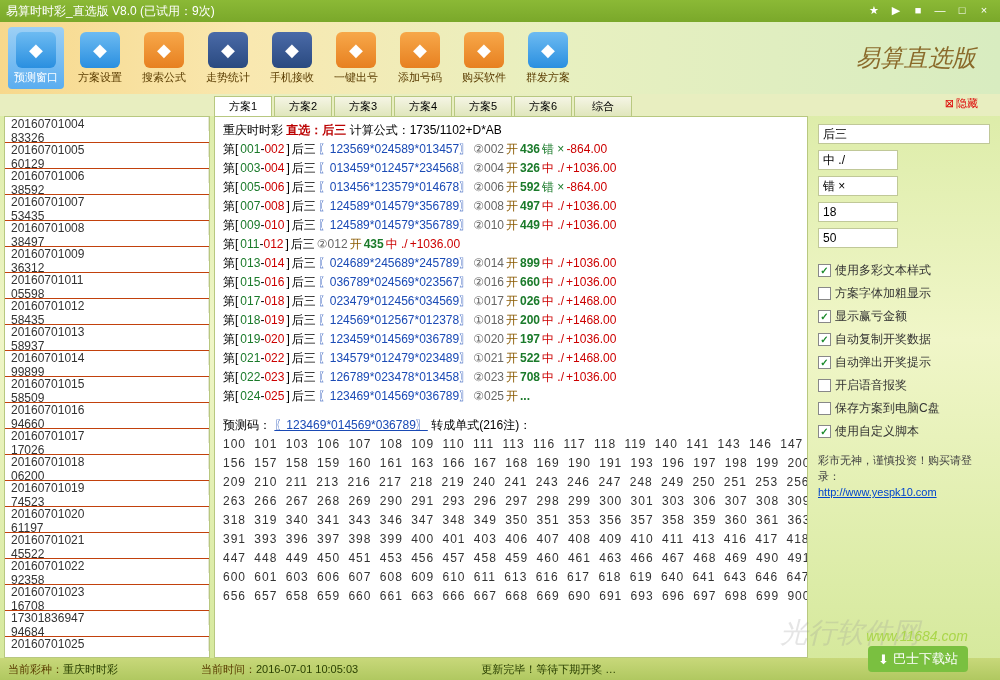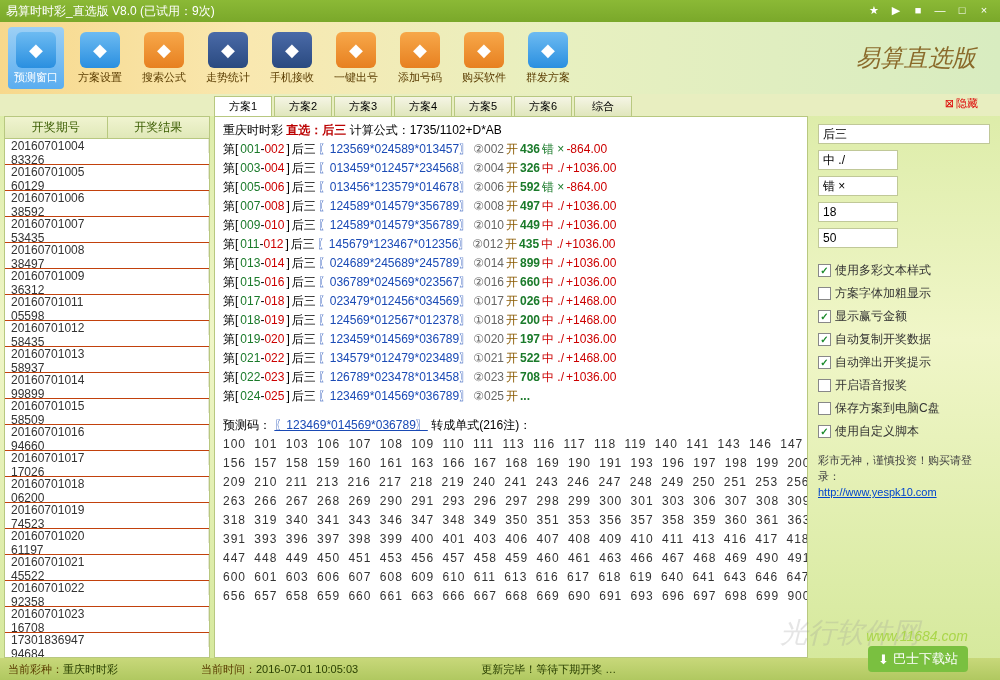--- a/index.html
+++ b/index.html
@@ -134,24 +134,20 @@
     <div class="tab">综合</div>
     <div class="hide-btn">
     <span style="color:#d00">⊠</span>
     <span>隐藏</span>
   </div>
 </div>
 
 <div class="main">
 
   <div class="left-panel">
-    <div class="lp-header">
-      <div>开奖期号</div>
-      <div>开奖结果</div>
-    </div>
     <div class="lp-body" id="lp-body">
         <div class="lp-row">
           <div>20160701004</div>
           <div>83326</div>
         </div>
         <div class="lp-row">
           <div>20160701005</div>
           <div>60129</div>
         </div>
         <div class="lp-row">
@@ -296,21 +292,20 @@
           <span class="lg-kai">开</span> 
           <span class="lg-num">449</span> 
           <span class="lg-st-win">中 ./</span> 
           <span class="lg-amt">+1036.00</span>
         </div>
         <div class="log-line">
           <span>第[</span>
           <span class="lg-idx"><span class="a">011</span>-<span class="b">012</span></span>
           <span>]</span>
           <span class="lg-pos">后三</span>
-          <span class="lg-pat">〖145679*123467*012356〗</span>
           <span class="lg-issue">②012</span> 
           <span class="lg-kai">开</span> 
           <span class="lg-num">435</span> 
           <span class="lg-st-win">中 ./</span> 
           <span class="lg-amt">+1036.00</span>
         </div>
         <div class="log-line">
           <span>第[</span>
           <span class="lg-idx"><span class="a">013</span>-<span class="b">014</span></span>
           <span>]</span>

